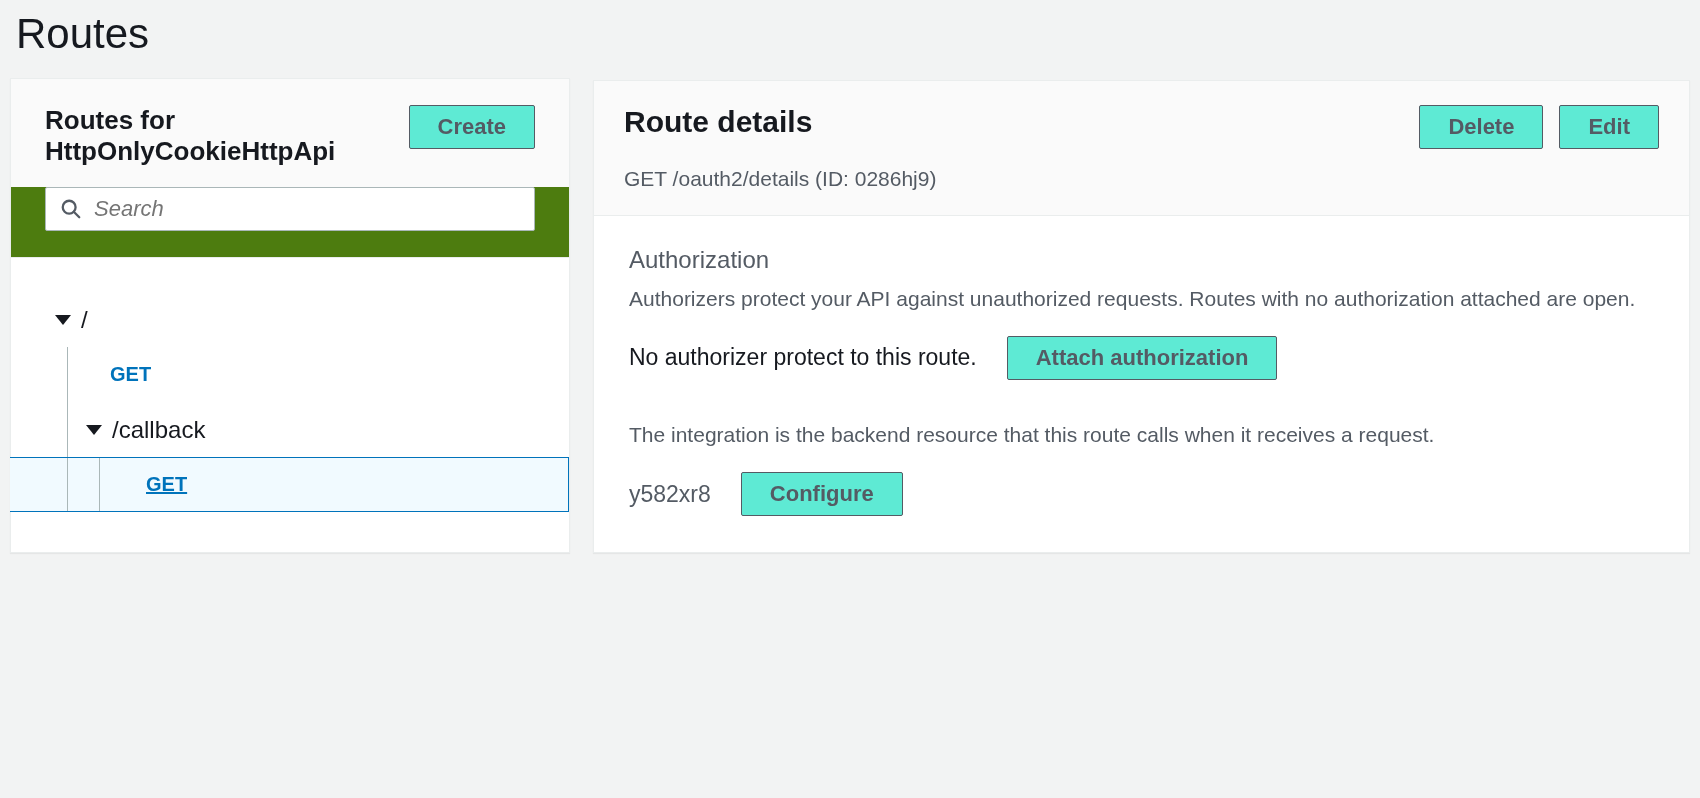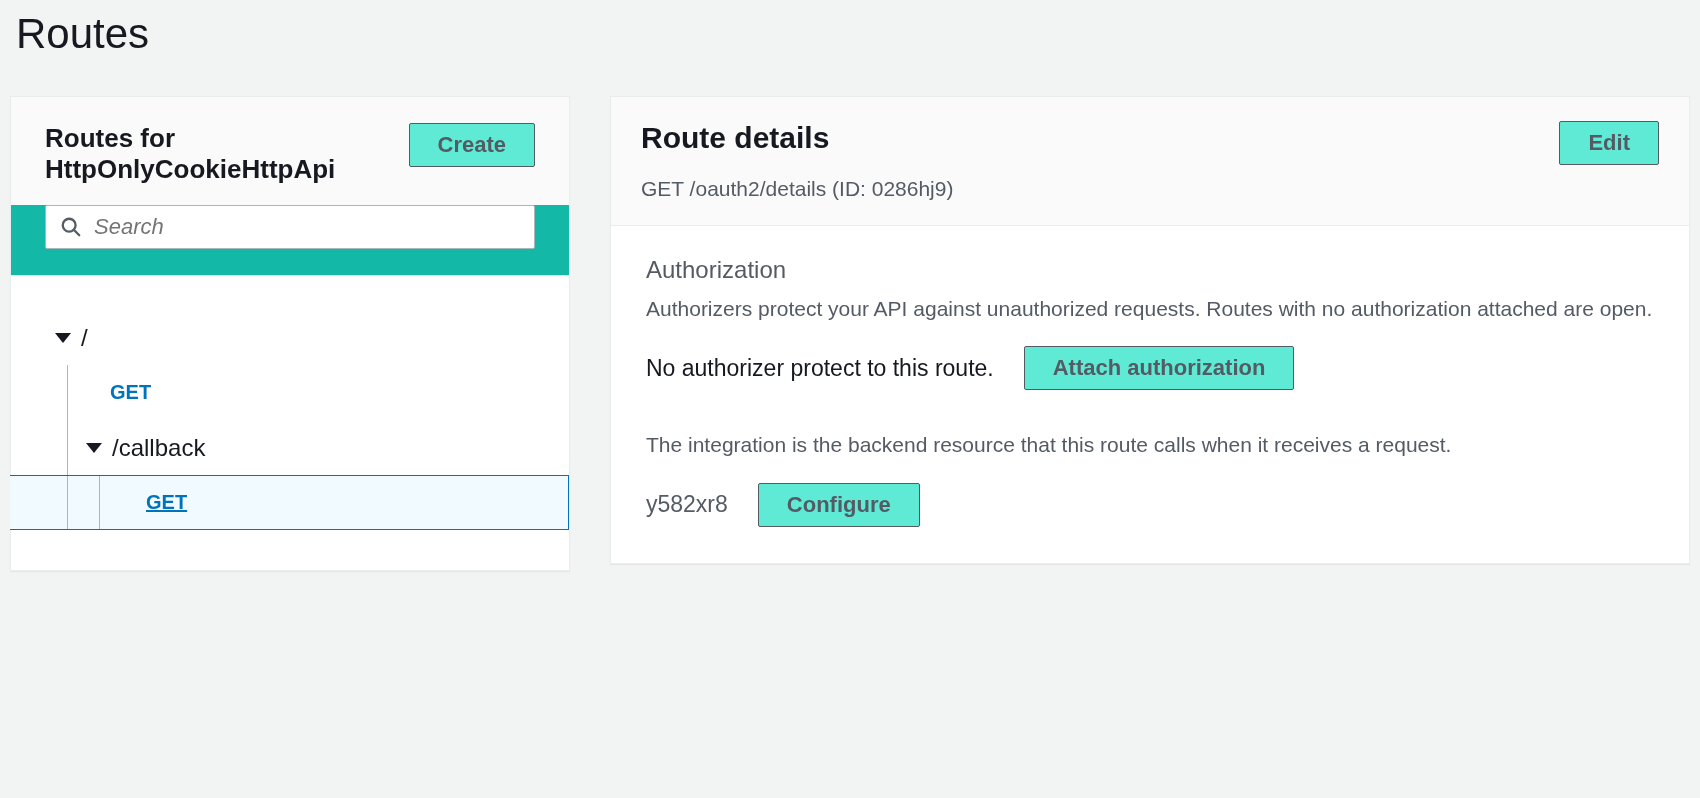--- a/index.html
+++ b/index.html
@@ -9,27 +9,27 @@
     }
     body {
       font-family: "Amazon Ember", "Helvetica Neue", Arial, sans-serif;
       background: #f2f3f3;
       color: #16191f;
       padding: 10px;
     }
     .page-title {
       font-size: 42px;
       font-weight: 400;
-      margin: 0 0 38px 6px;
+      margin: 0 0 20px 6px;
       color: #16191f;
     }
     .layout {
       display: flex;
-      gap: 40px;
-      align-items: flex-start;
+      gap: 23px;
+      align-items: flex-end;
     }
     .panel {
       background: #fff;
       border: 1px solid #eaeded;
       box-shadow: 0 1px 1px rgba(0,0,0,0.05);
     }
     
     .left-panel {
       width: 560px;
       flex-shrink: 0;
@@ -58,21 +58,21 @@
       color: #545b64;
       font-weight: 700;
       font-size: 22px;
       padding: 8px 28px;
       border-radius: 2px;
       cursor: pointer;
       white-space: nowrap;
     }
     .search-wrap {
       padding: 0 34px 26px 34px;
-      background: #14b8a6;
+      background: #4d7c0f;
     }
     .search-box {
       display: flex;
       align-items: center;
       border: 1px solid #aab7b8;
       border-radius: 2px;
       padding: 8px 14px;
       background: #fff;
     }
     .search-box svg {
@@ -150,21 +150,21 @@
       display: flex;
       justify-content: space-between;
       align-items: flex-start;
       padding: 24px 30px 24px 30px;
       background: #fafafa;
       border-bottom: 1px solid #eaeded;
     }
     .right-header-left h2 {
       font-size: 30px;
       font-weight: 700;
-      margin-bottom: 22px;
+      margin-bottom: 28px;
     }
     .right-header-left .subtitle {
       font-size: 21px;
       color: #545b64;
     }
     .right-header-actions {
       display: flex;
       gap: 16px;
     }
     .right-body {
@@ -251,20 +251,21 @@
     </div>
   </div>
 
   <div class="panel right-panel">
     <div class="right-header">
       <div class="right-header-left">
         <h2>Route details</h2>
         <div class="subtitle">GET /oauth2/details (ID: 0286hj9)</div>
       </div>
       <div class="right-header-actions">
+        <button class="btn">Delete</button>
         <button class="btn">Edit</button>
       </div>
     </div>
 
     <div class="right-body">
       <div class="section-title">Authorization</div>
       <div class="section-desc">Authorizers protect your API against unauthorized requests. Routes with no authorization attached are open.</div>
       <div class="auth-row">
         <span>No authorizer protect to this route.</span>
         <button class="btn">Attach authorization</button>

